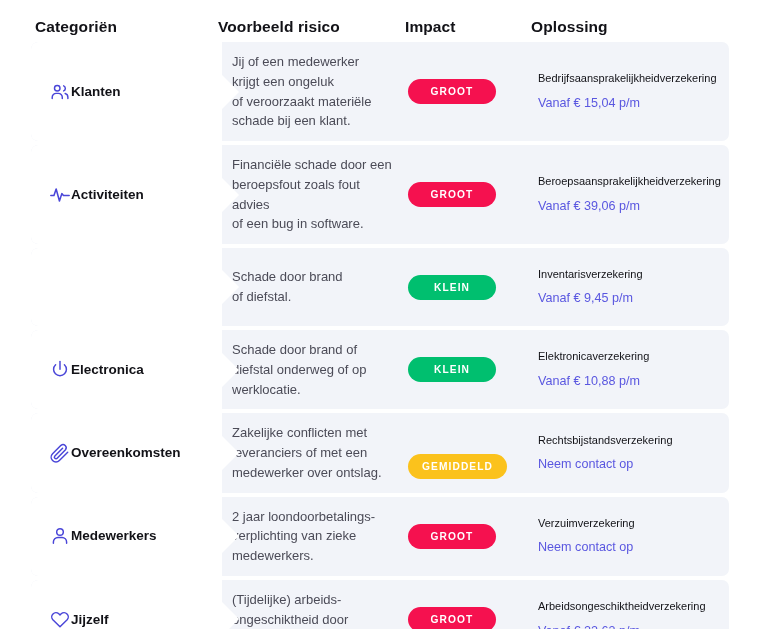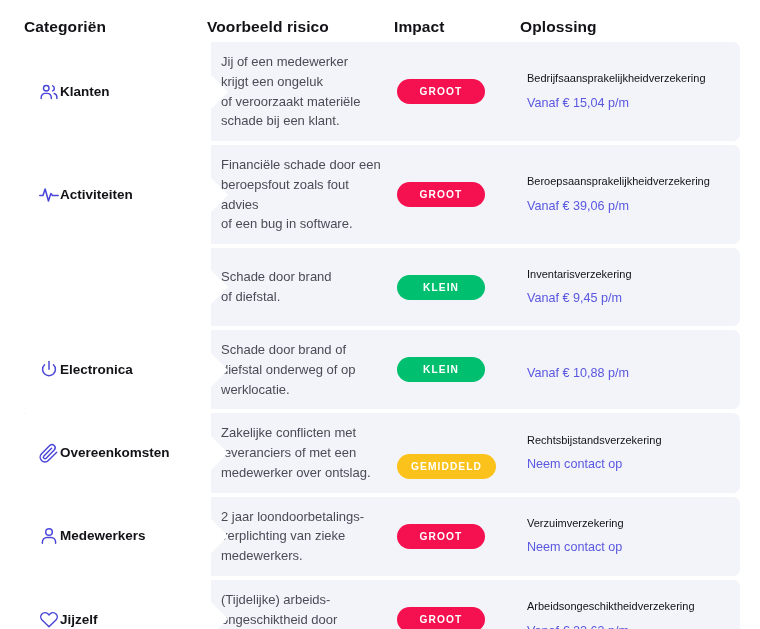--- a/index.html
+++ b/index.html
@@ -7,21 +7,21 @@
     width: 760px;
     height: 629px;
     background: #ffffff;
     font-family: "Liberation Sans", sans-serif;
     overflow: hidden;
   }
   .table {
     position: relative;
     width: 760px;
     height: 629px;
-    padding: 0 20px;
+    padding: 0 31px;
   }
 
   
   .thead {
     display: flex;
     align-items: center;
     height: 42px;
     padding-top: 12px;
   }
   .th {
@@ -253,20 +253,21 @@
         </div>
         <div class="cell-risk">
           <span class="risk-text">Schade door brand of
 diefstal onderweg of op
 werklocatie.</span>
         </div>
         <div class="cell-imp">
           <span class="badge" style="background: rgb(0, 191, 111);">KLEIN</span>
         </div>
         <div class="cell-sol">
+          <span class="sol-title">Elektronicaverzekering</span>
           <a class="sol-sub" href="#" style="text-decoration:none">Vanaf € 10,88 p/m</a>
         </div>
       </div>
       <div class="row">
         <div class="cell-cat">
           <div class="cat-bg"></div>
           <div class="cat-notch"></div>
           <div class="cat-inner">
             <span class="cat-icon">
               <svg width="22" height="22" viewBox="0 0 24 24" fill="none" stroke="currentColor" stroke-width="1.6" stroke-linecap="round" stroke-linejoin="round">

